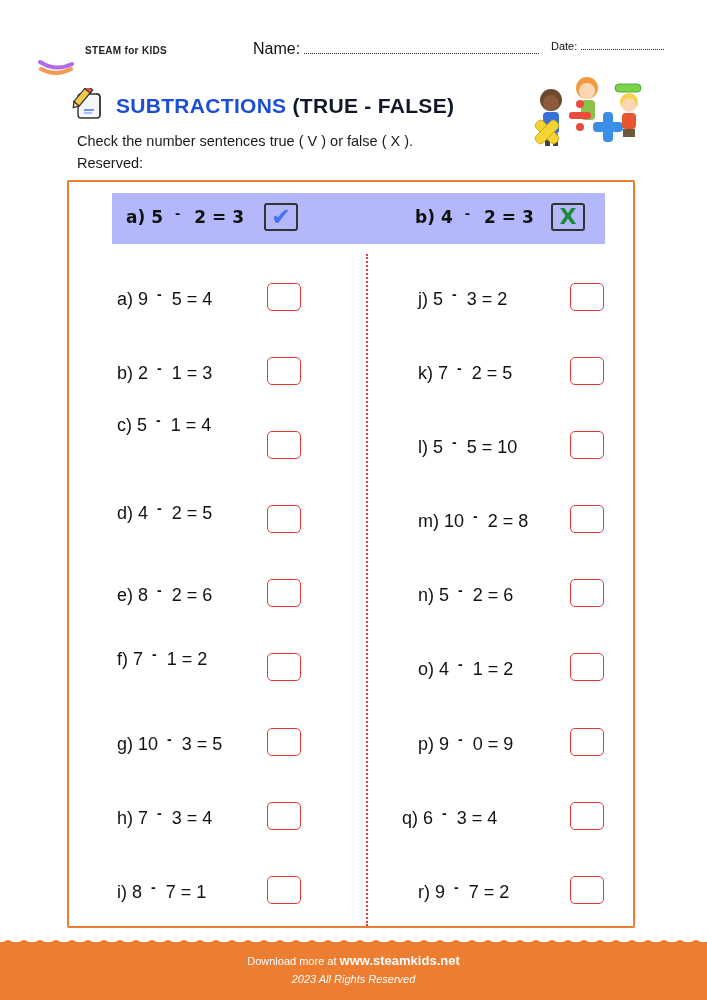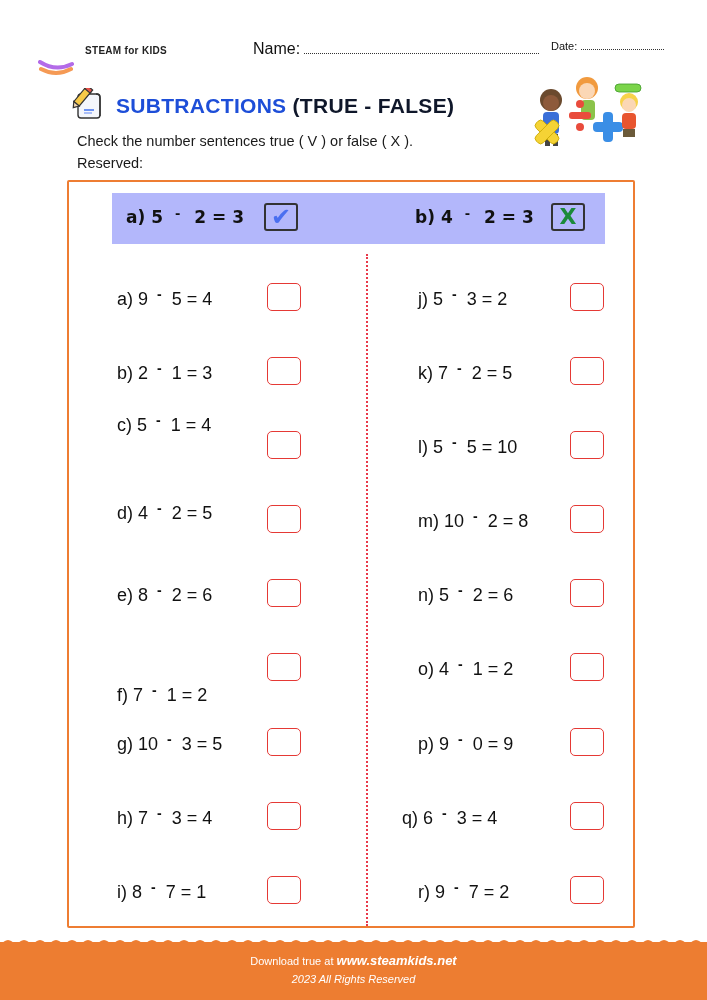--- a/index.html
+++ b/index.html
@@ -39,21 +39,21 @@
   .ex-mark-x { color: #1b8a3a; font-size: 22px; font-weight: 900; line-height: 1; font-family: "DejaVu Sans", sans-serif; }
 
   .eq { position: absolute; font-size: 18px; color: #111; white-space: nowrap; line-height: 22px; }
   .eq .minus { display: inline-block; position: relative; top: -6px; font-size: 14px; font-weight: 700; margin: 0 10px 0 9px; }
   .ans-box { position: absolute; width: 34px; height: 28px; border: 1.6px solid #e53935; border-radius: 5px; background: #fff; }
 
   
   .footer { position: absolute; left: 0; top: 942px; width: 707px; height: 58px; background: #ed7d31; }
   .scallops { position: absolute; left: 0; top: 936px; width: 707px; height: 10px; }
   .footer-line1 { position: absolute; left: 0; width: 707px; top: 953px; text-align: center; color: #fff; font-size: 11px; }
-  .footer-line1 .url { font-weight: 700; font-size: 13px; font-style: italic; }
+  .footer-line1 .url { font-weight: 700; font-size: 13px; }
   .footer-line2 { position: absolute; left: 0; width: 707px; top: 973px; text-align: center; color: #fff; font-size: 11px; font-style: italic; }
 </style>
 </head>
 <body>
 
 <div class="logo">
   <svg class="logo-swoosh" viewBox="0 0 36 16">
     <path d="M2 2 Q18 12 34 4" stroke="#b36be8" stroke-width="4" fill="none" stroke-linecap="round"></path>
     <path d="M3 9 Q18 17 33 9" stroke="#f59a55" stroke-width="4" fill="none" stroke-linecap="round"></path>
   </svg>
@@ -155,21 +155,21 @@
 
   <div class="eq" style="left:117px;top:414px"><span>c)</span> <span>5</span><span class="minus">-</span><span>1</span> <span>= 4</span></div>
   <div class="ans-box" style="left:267px;top:431px"></div>
 
   <div class="eq" style="left:117px;top:502px"><span>d)</span> <span>4</span><span class="minus">-</span><span>2</span> <span>= 5</span></div>
   <div class="ans-box" style="left:267px;top:505px"></div>
 
   <div class="eq" style="left:117px;top:584px"><span>e)</span> <span>8</span><span class="minus">-</span><span>2</span> <span>= 6</span></div>
   <div class="ans-box" style="left:267px;top:579px"></div>
 
-  <div class="eq" style="left:117px;top:684px"><span>f)</span> <span>7</span><span class="minus">-</span><span>1</span> <span>= 2</span></div>
+  <div class="eq" style="left:117px;top:648px"><span>f)</span> <span>7</span><span class="minus">-</span><span>1</span> <span>= 2</span></div>
   <div class="ans-box" style="left:267px;top:653px"></div>
 
   <div class="eq" style="left:117px;top:733px"><span>g)</span> <span>10</span><span class="minus">-</span><span>3</span> <span>= 5</span></div>
   <div class="ans-box" style="left:267px;top:728px"></div>
 
   <div class="eq" style="left:117px;top:807px"><span>h)</span> <span>7</span><span class="minus">-</span><span>3</span> <span>= 4</span></div>
   <div class="ans-box" style="left:267px;top:802px"></div>
 
   <div class="eq" style="left:117px;top:881px"><span>i)</span> <span>8</span><span class="minus">-</span><span>7</span> <span>= 1</span></div>
   <div class="ans-box" style="left:267px;top:876px"></div>
@@ -207,16 +207,16 @@
 <svg class="scallops" viewBox="0 0 707 10" preserveAspectRatio="none">
   <defs>
     <pattern id="sc" x="0" y="0" width="16" height="10" patternUnits="userSpaceOnUse">
       <path d="M0 10 Q8 -2 16 10 Z" fill="#ed7d31"></path>
     </pattern>
   </defs>
   <rect x="0" y="0" width="707" height="10" fill="url(#sc)"></rect>
 </svg>
 <div class="footer"></div>
 <div class="footer-line1">
-  <span>Download true at</span>
+  <span>Download more at</span>
   <span class="url">www.steamkids.net</span>
 </div>
 <div class="footer-line2">2023 All Rights Reserved</div>
 
 </body></html>

